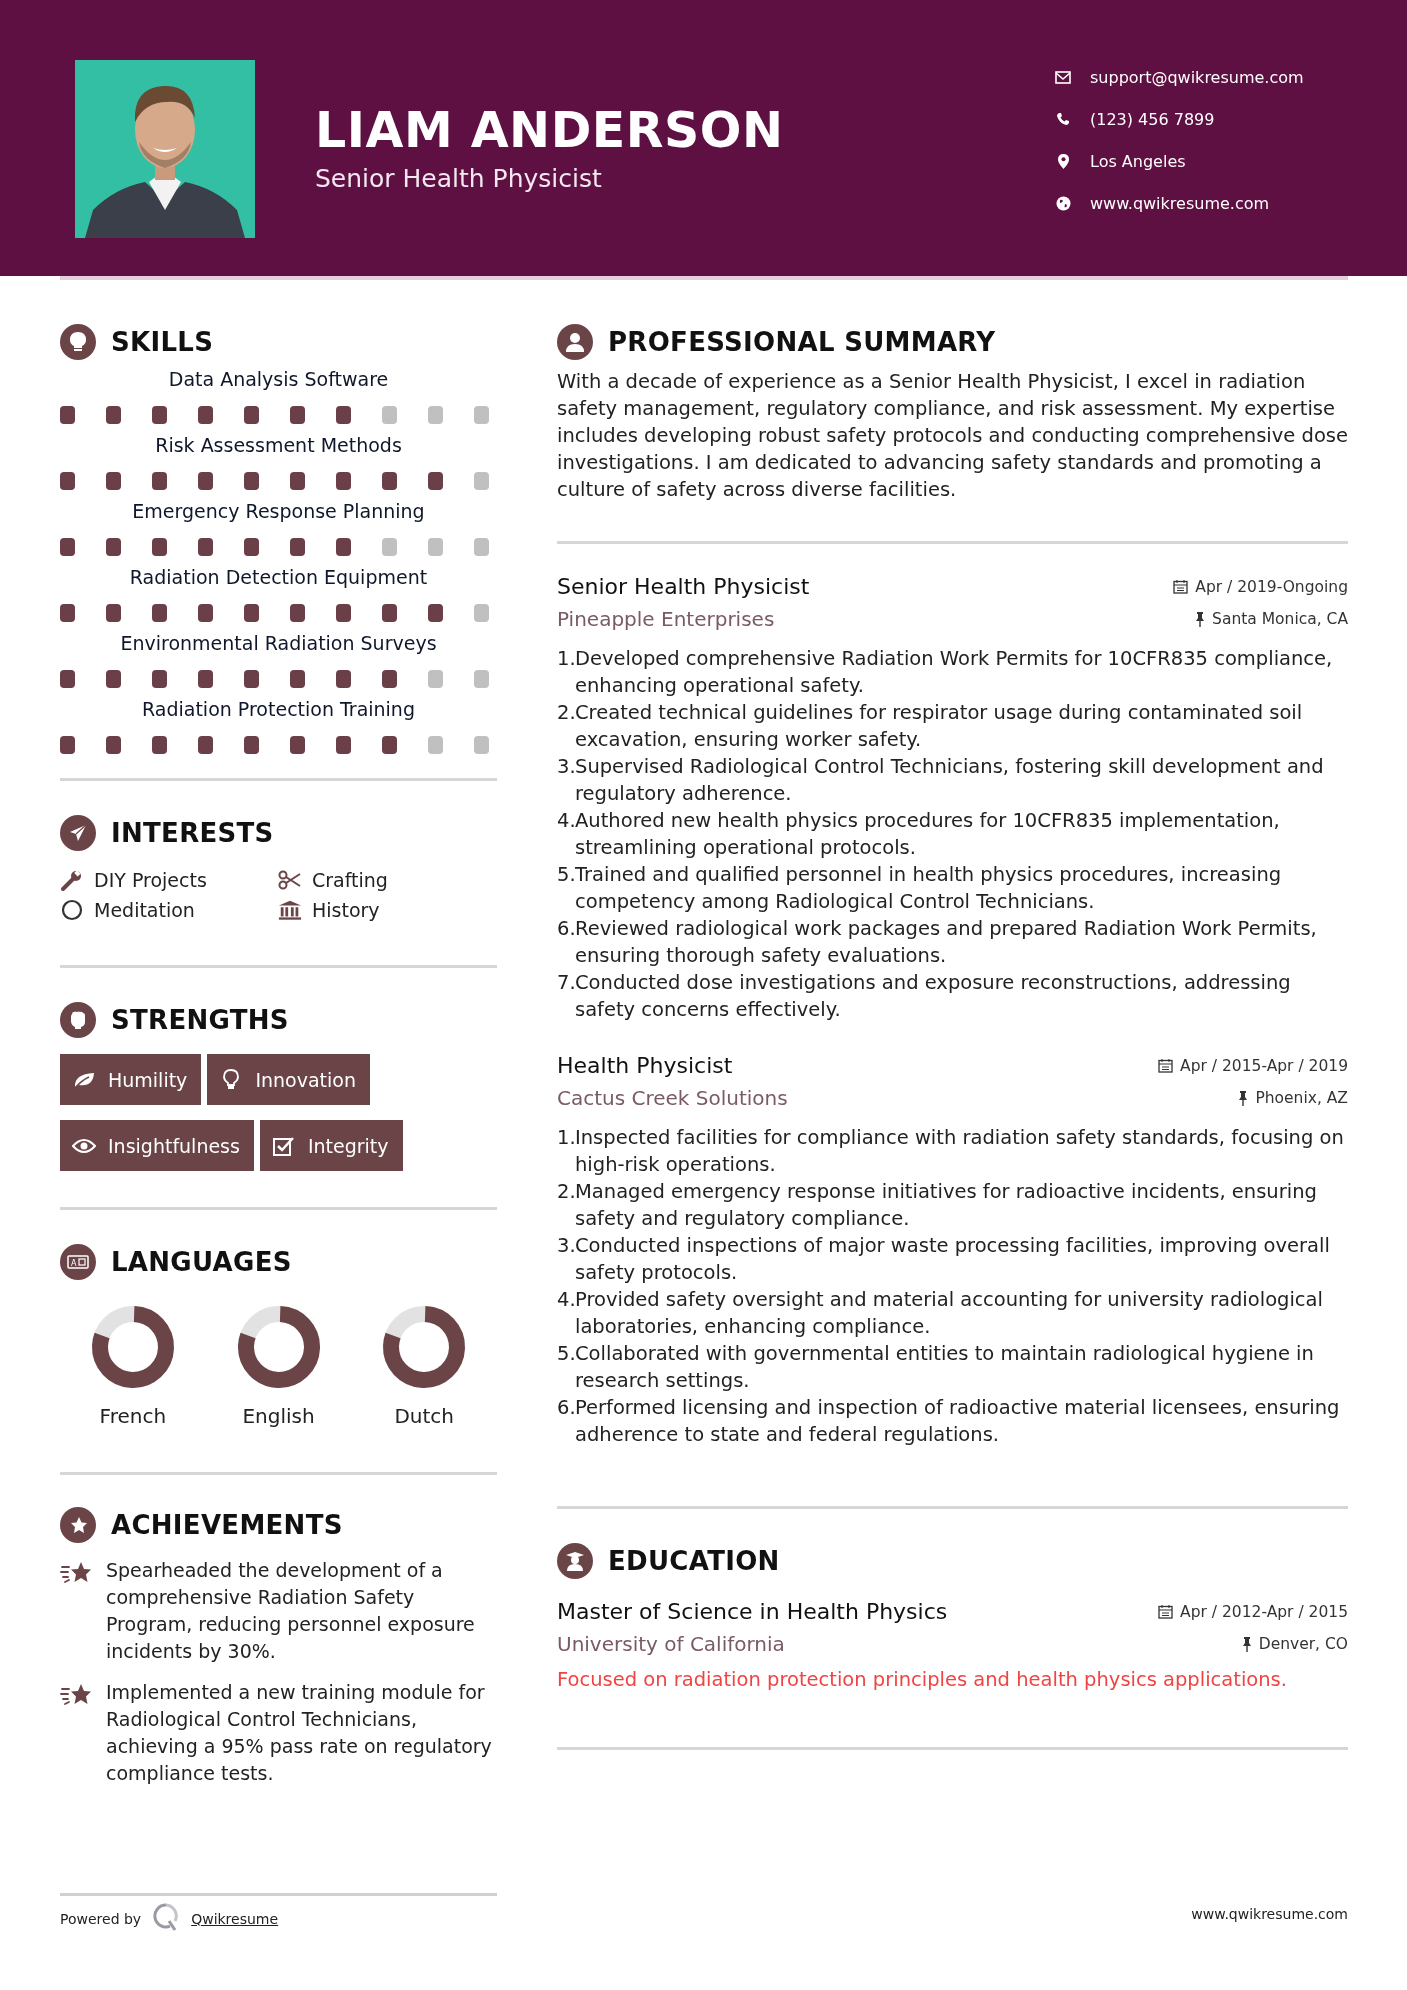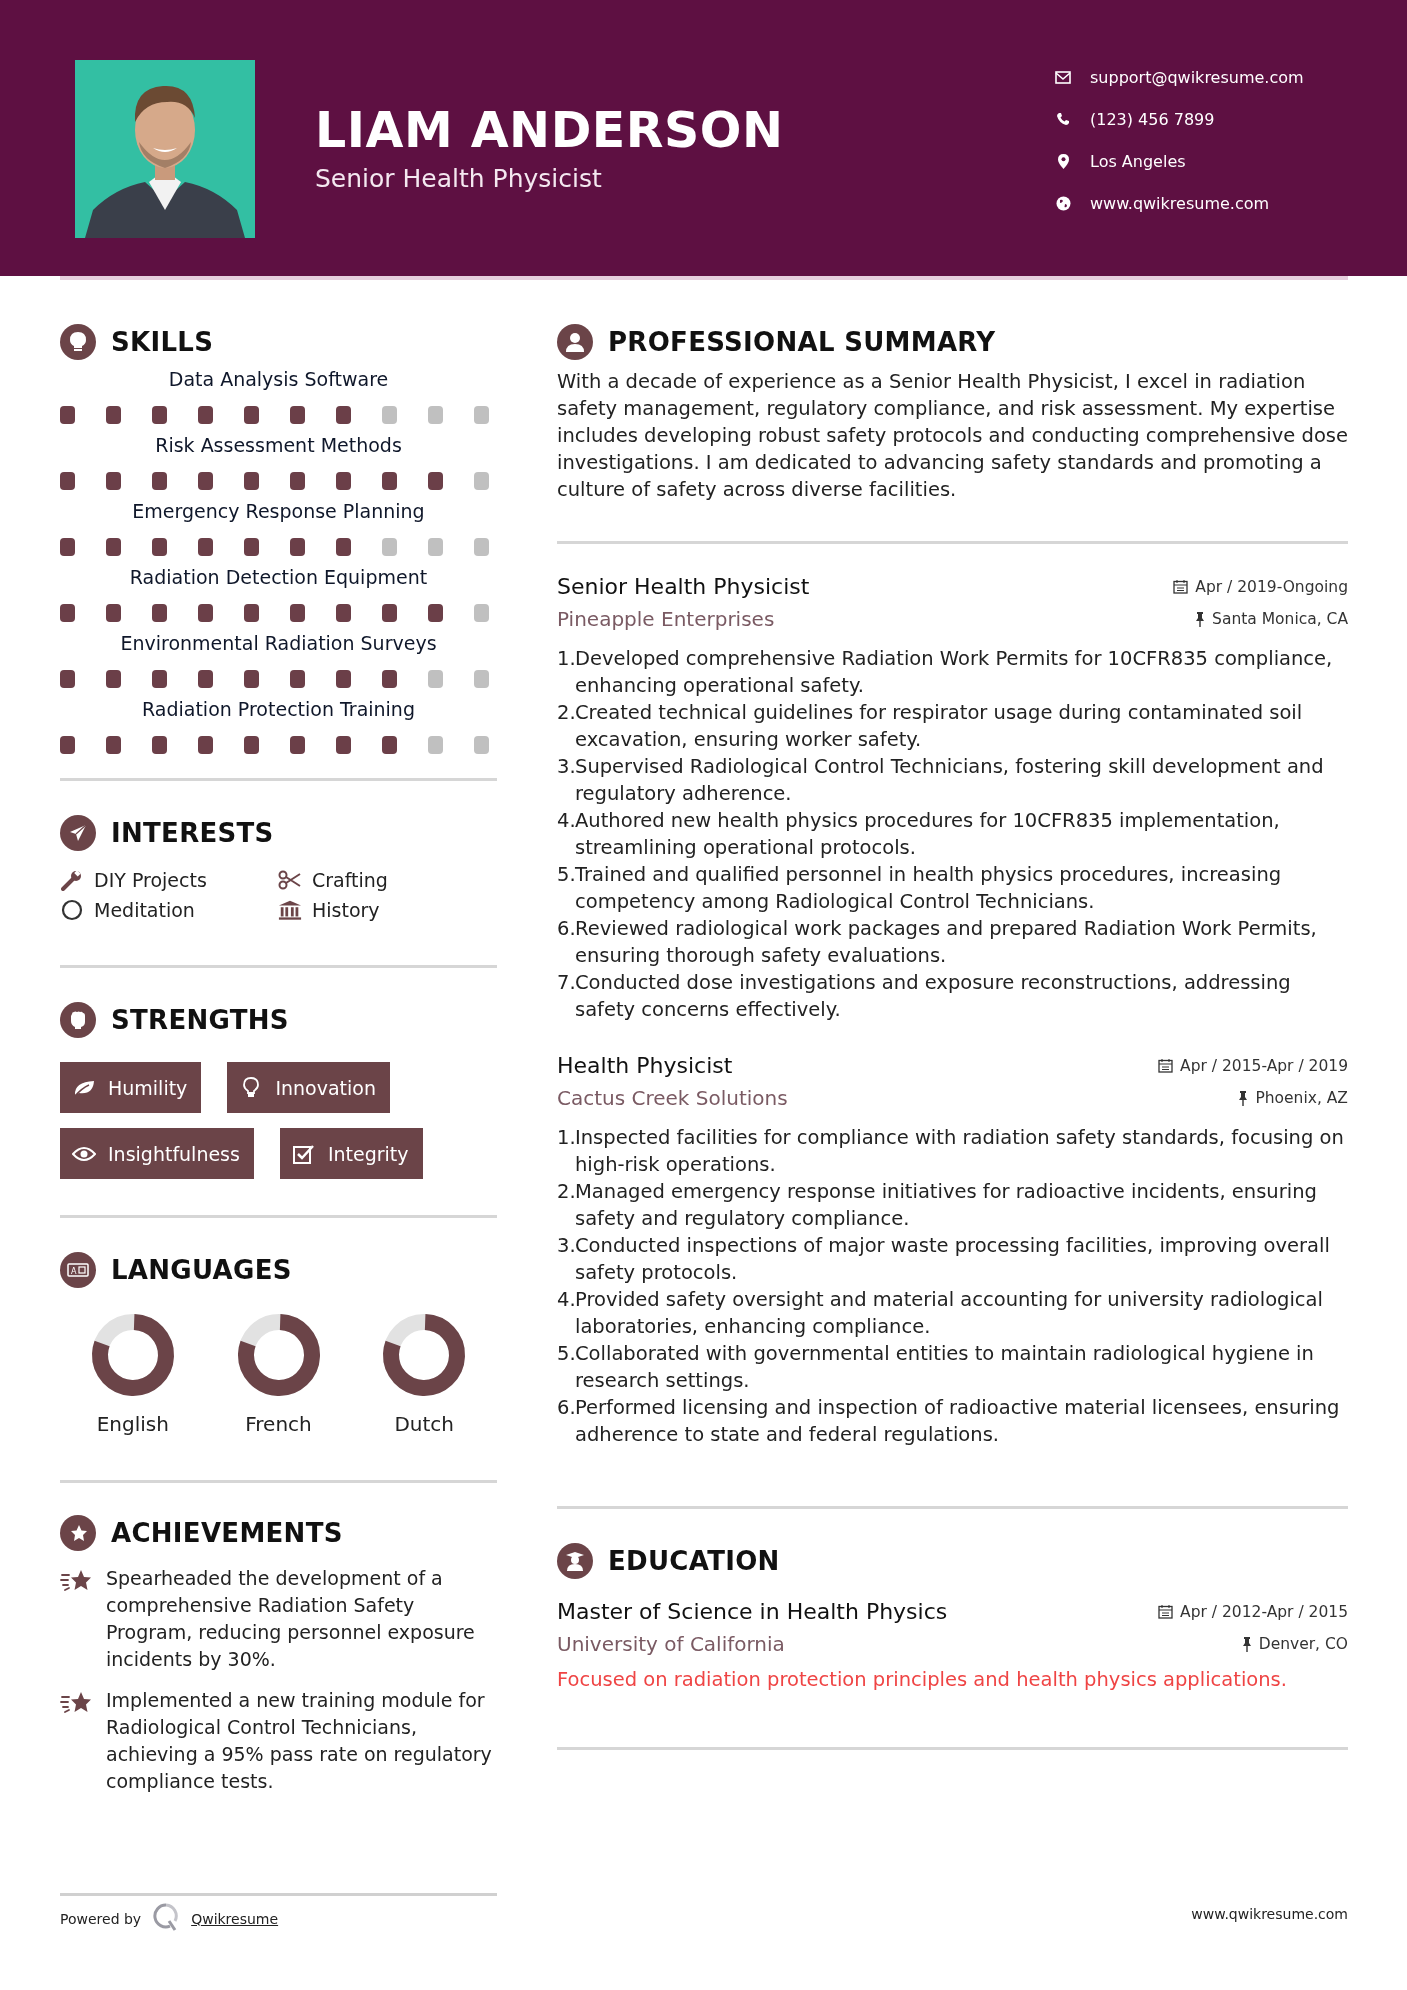--- a/index.html
+++ b/index.html
@@ -26,21 +26,21 @@
 
   .skill-name { font-size: 19px; color: #0f172a; margin-top: 4px; height: 26px; text-align: center; }
   .dots { display: flex; gap: 31px; margin-top: 12px; margin-bottom: 10px; height: 18px; }
   .dot { width: 15px; height: 18px; border-radius: 4px; background: #6b3f48; }
   .dot.off { background: #c0c0c0; }
 
   .interests { display: grid; grid-template-columns: 218px 200px; margin-top: 10px; }
   .interest { display: flex; align-items: center; font-size: 19px; color: #222; height: 30px; }
   .interest .ic { width: 24px; height: 24px; margin-right: 10px; display: flex; align-items: center; justify-content: center; }
 
-  .badges { display: flex; flex-wrap: wrap; gap: 15px 26px; margin-top: 20px; width: 437px; }
+  .badges { display: flex; flex-wrap: wrap; gap: 15px 6px; margin-top: 12px; width: 437px; }
   .badge { background: #6b4448; color: #fff; font-size: 19px; height: 51px; display: flex; align-items: center; padding: 0 14px 0 12px; }
   .badge .ic { width: 24px; height: 24px; margin-right: 12px; display: flex; align-items: center; justify-content: center; }
 
   .langs { display: flex; margin-top: 20px; }
   .lang { width: 146px; display: flex; flex-direction: column; align-items: center; }
   .lang .lbl { font-size: 20px; color: #222; margin-top: 14px; }
 
   .ach { display: flex; margin-top: 10px; }
   .ach .ic { width: 34px; height: 28px; margin-right: 12px; flex: none; margin-top: 2px; }
   .ach .txt { font-size: 19px; line-height: 27px; color: #222; width: 390px; }
@@ -336,28 +336,28 @@
           </svg>
       </span>
       <span class="sec-title">LANGUAGES</span>
     </div>
     <div class="langs" id="langs">
         <div class="lang">
           <svg width="86" height="86" viewBox="0 0 86 86">
             <circle cx="43" cy="43" r="33" fill="none" stroke="#e2e2e2" stroke-width="16"></circle>
             <circle cx="43" cy="43" r="33" fill="none" stroke="#6b4448" stroke-width="16" stroke-dasharray="165.8760921095411 41.46902302738525" transform="rotate(-88 43 43)"></circle>
           </svg>
-          <span class="lbl">English</span>
+          <span class="lbl">French</span>
         </div>
         <div class="lang">
           <svg width="86" height="86" viewBox="0 0 86 86">
             <circle cx="43" cy="43" r="33" fill="none" stroke="#e2e2e2" stroke-width="16"></circle>
             <circle cx="43" cy="43" r="33" fill="none" stroke="#6b4448" stroke-width="16" stroke-dasharray="165.8760921095411 41.46902302738525" transform="rotate(-88 43 43)"></circle>
           </svg>
-          <span class="lbl">French</span>
+          <span class="lbl">English</span>
         </div>
         <div class="lang">
           <svg width="86" height="86" viewBox="0 0 86 86">
             <circle cx="43" cy="43" r="33" fill="none" stroke="#e2e2e2" stroke-width="16"></circle>
             <circle cx="43" cy="43" r="33" fill="none" stroke="#6b4448" stroke-width="16" stroke-dasharray="165.8760921095411 41.46902302738525" transform="rotate(-88 43 43)"></circle>
           </svg>
           <span class="lbl">Dutch</span>
         </div>
       </div>
   </div>

